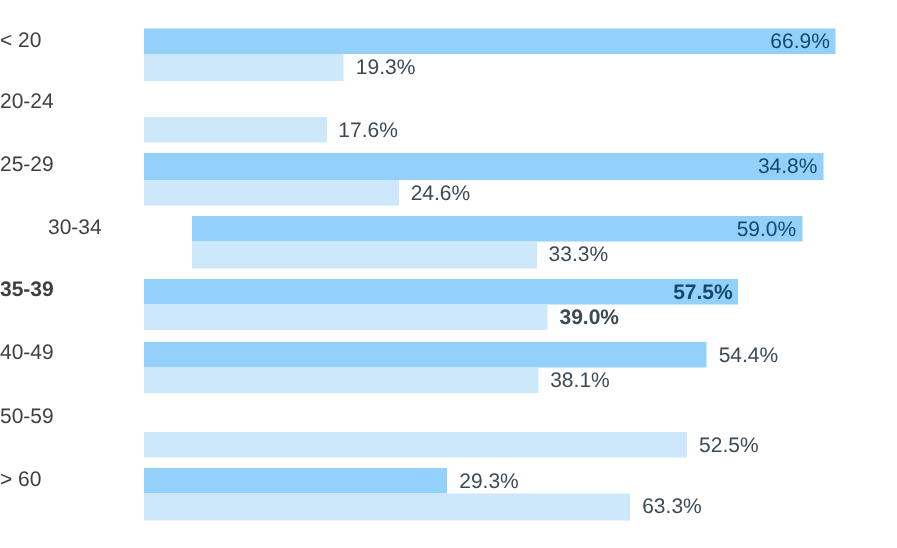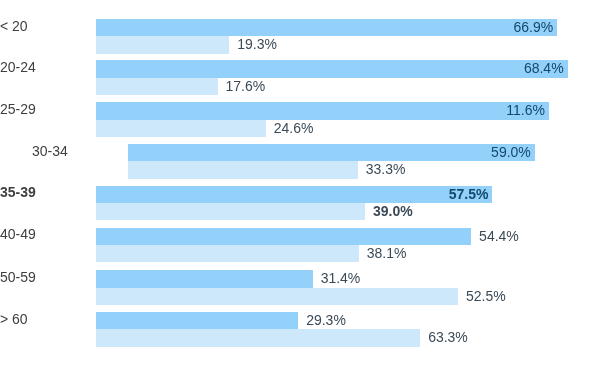--- a/index.html
+++ b/index.html
@@ -29,34 +29,30 @@
         <div class="bar c0"></div>
         <div class="vlabel inside">66.9%</div>
       </div>
       <div class="track s1" style="width: 132.996px;">
         <div class="bar c1"></div>
         <div class="vlabel outside">19.3%</div>
       </div>
     </div>
     <div class="group" style="top: 60.4px;">
       <div class="cat-label">20-24</div>
-      <div class="track s0" style="width: 471.344px;">
-        <div class="bar c0"></div>
-        <div class="vlabel inside">68.4%</div>
-      </div>
       <div class="track s1" style="width: 121.282px;">
         <div class="bar c1"></div>
         <div class="vlabel outside">17.6%</div>
       </div>
     </div>
     <div class="group" style="top: 102.4px;">
       <div class="cat-label">25-29</div>
       <div class="track s0" style="width: 452.739px;">
         <div class="bar c0"></div>
-        <div class="vlabel inside">11.6%</div>
+        <div class="vlabel inside">34.8%</div>
       </div>
       <div class="track s1" style="width: 169.519px;">
         <div class="bar c1"></div>
         <div class="vlabel outside">24.6%</div>
       </div>
     </div>
     <div class="group" style="top: 144px; margin-left: 32px;">
       <div class="cat-label">30-34</div>
       <div class="track s0" style="width: 406.569px;">
         <div class="bar c0"></div>
@@ -84,24 +80,20 @@
         <div class="bar c0"></div>
         <div class="vlabel outside">54.4%</div>
       </div>
       <div class="track s1" style="width: 262.547px;">
         <div class="bar c1"></div>
         <div class="vlabel outside">38.1%</div>
       </div>
     </div>
     <div class="group" style="top: 270.4px;">
       <div class="cat-label">50-59</div>
-      <div class="track s0" style="width: 216.377px;">
-        <div class="bar c0"></div>
-        <div class="vlabel outside">31.4%</div>
-      </div>
       <div class="track s1" style="width: 361.777px;">
         <div class="bar c1"></div>
         <div class="vlabel outside">52.5%</div>
       </div>
     </div>
     <div class="group" style="top: 312px;">
       <div class="cat-label">&gt; 60</div>
       <div class="track s0" style="width: 201.906px;">
         <div class="bar c0"></div>
         <div class="vlabel outside">29.3%</div>

